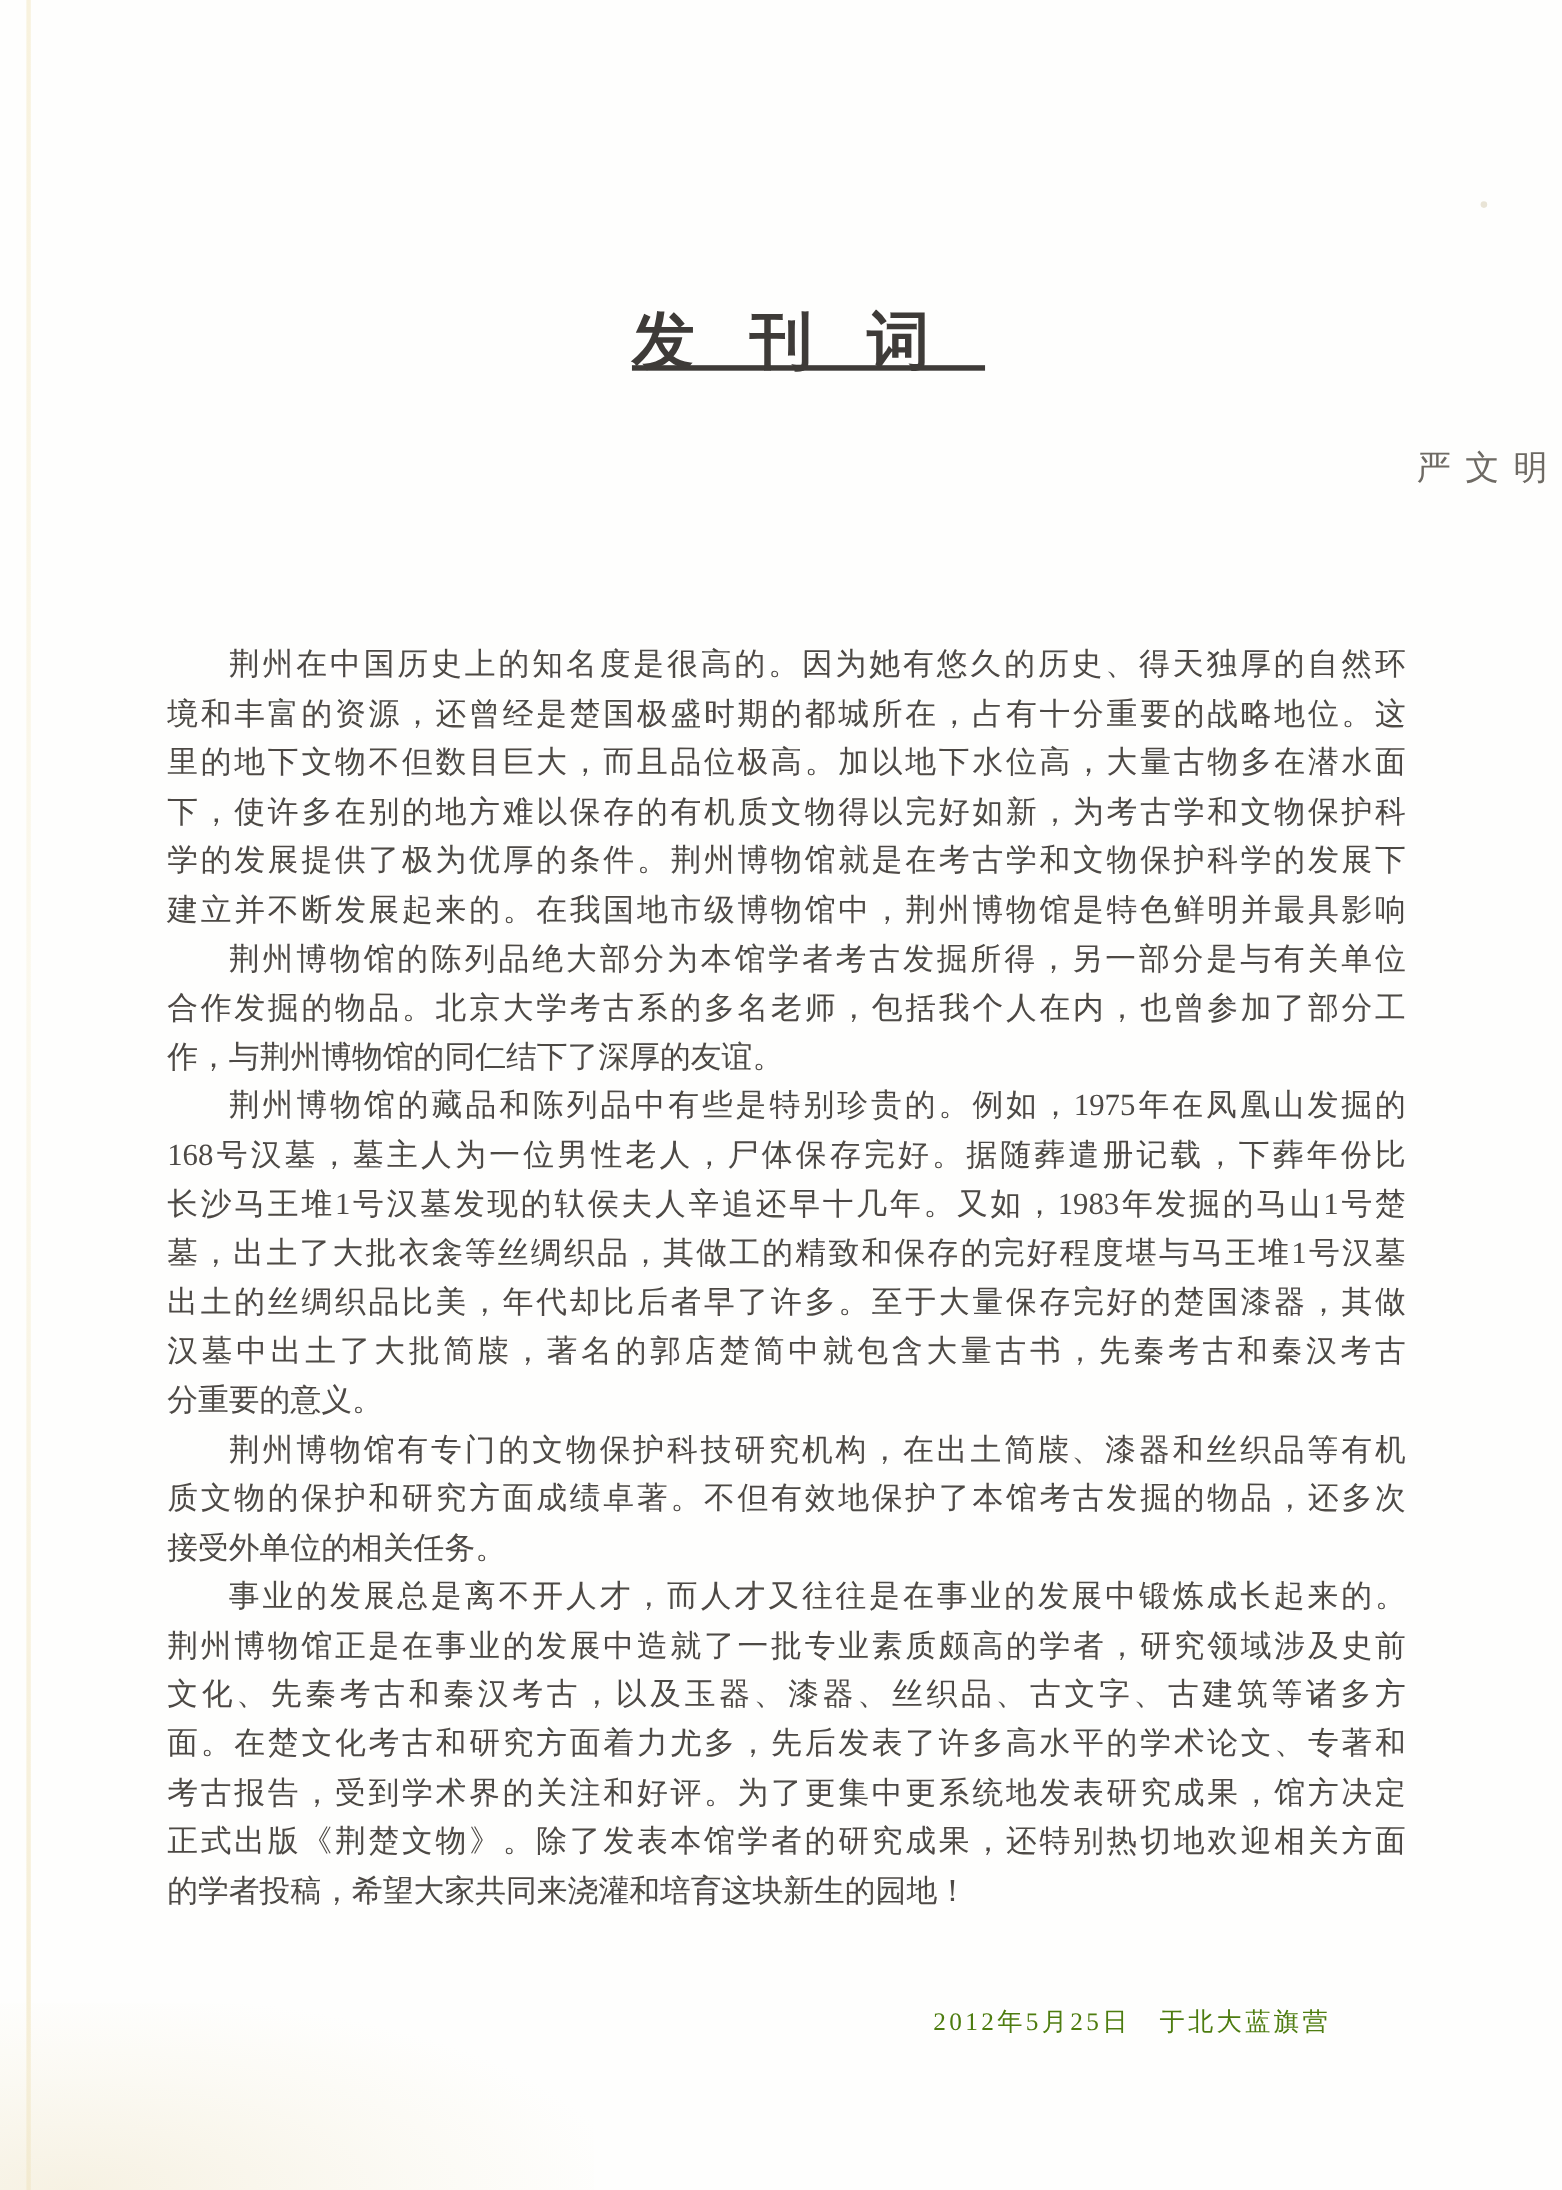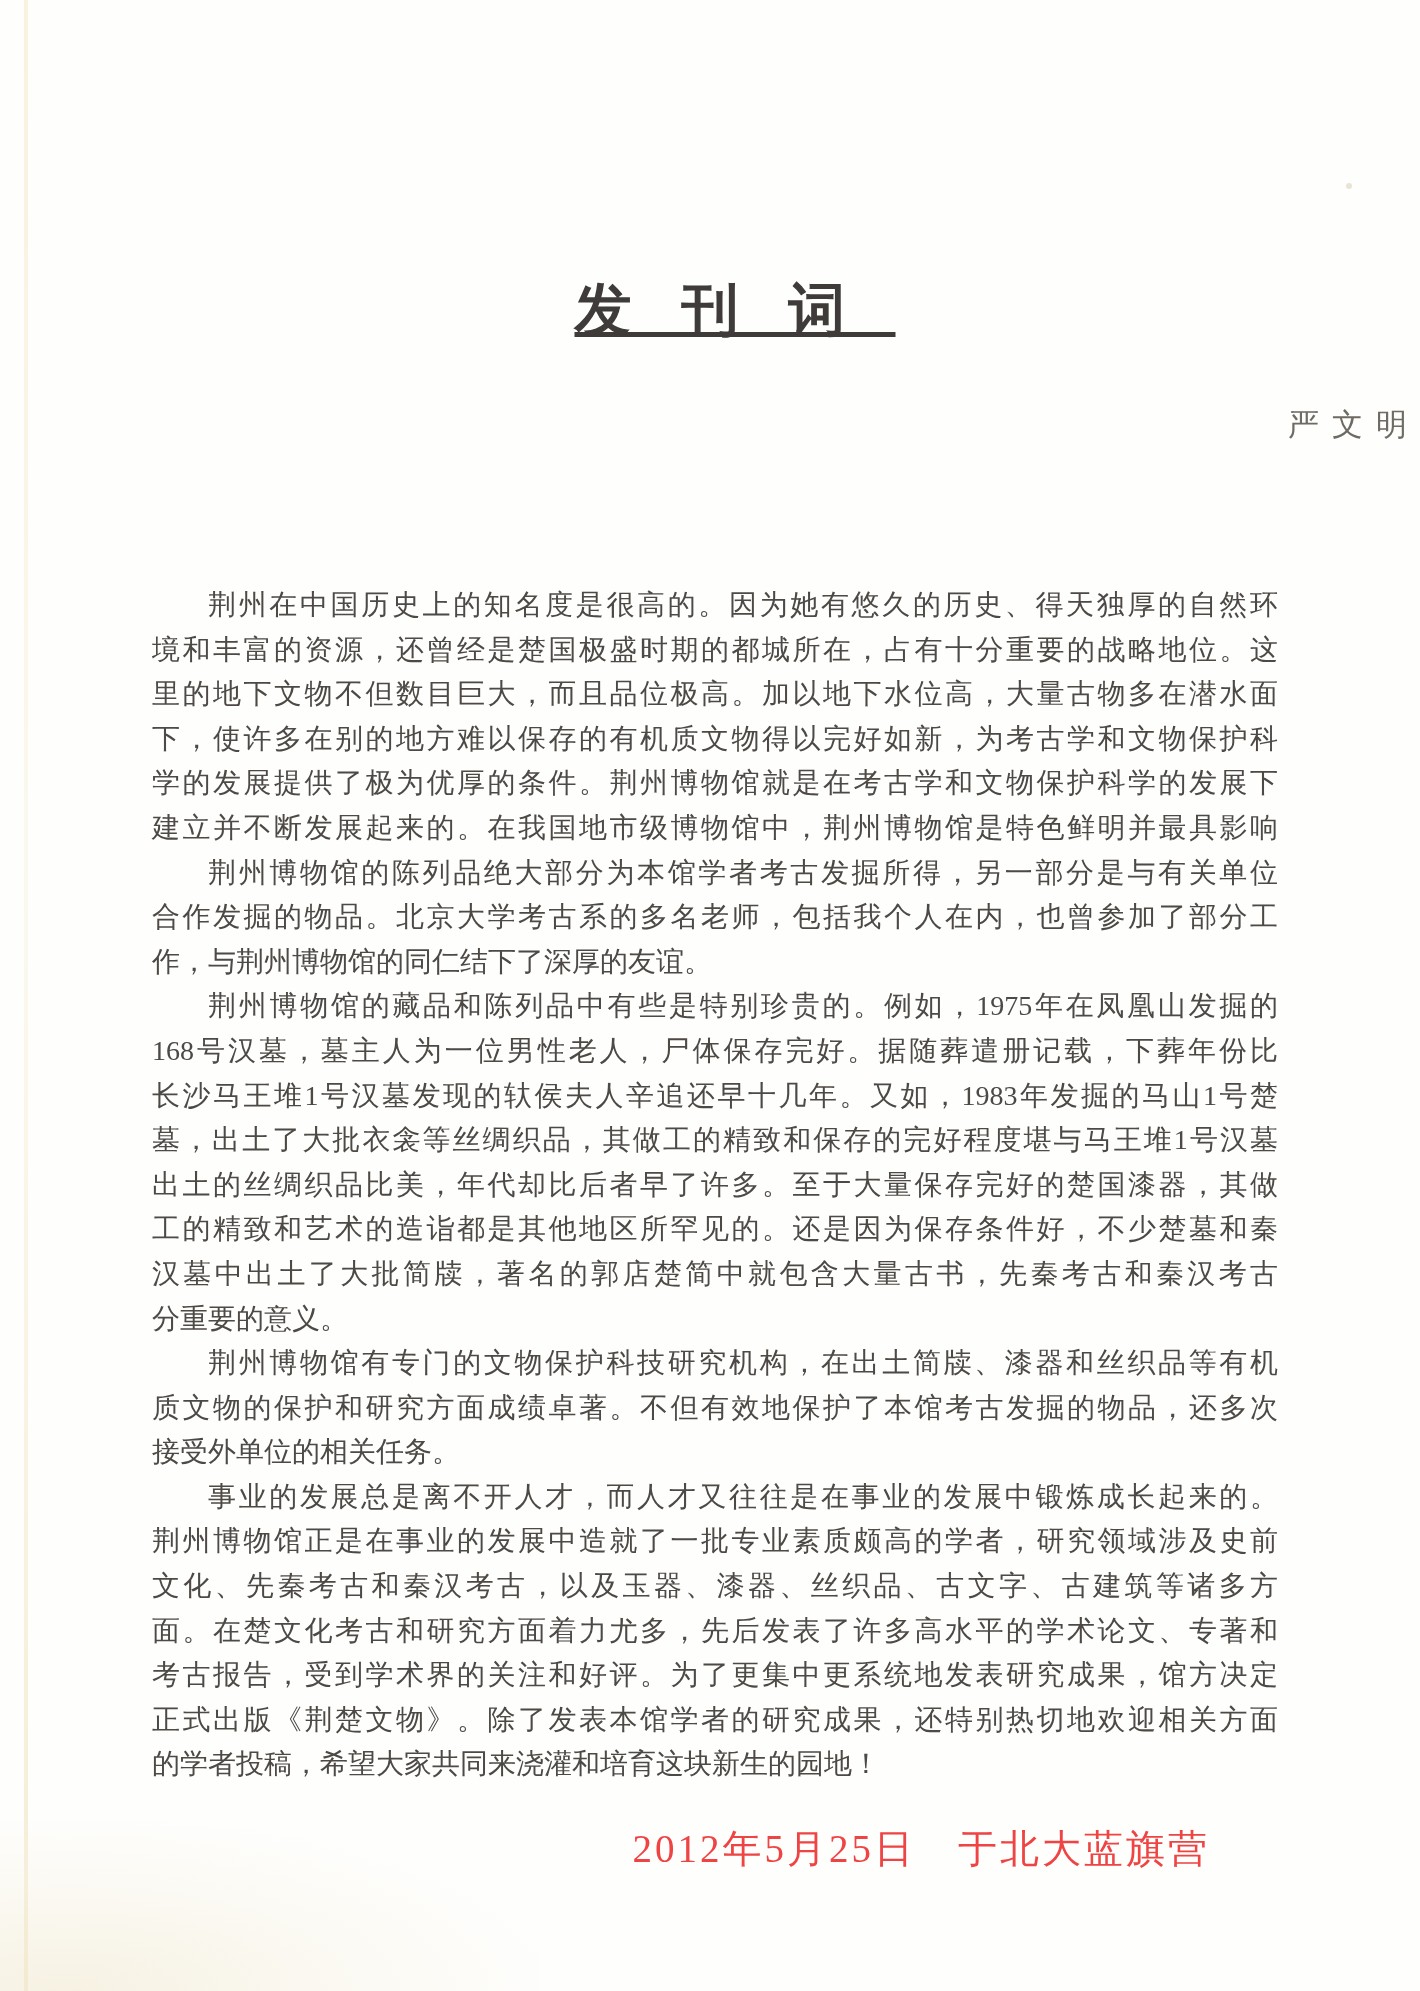--- a/index.html
+++ b/index.html
@@ -94,22 +94,22 @@
   .line.indent {
     text-indent: 2em;
   }
   .line.last {
     text-align-last: left;
   }
   .signoff {
     position: absolute;
     top: 1822px;
     right: 210px;
-    font-size: 39px;
-    color: #ef4444;
+    font-size: 23px;
+    color: #4d7c0f;
     letter-spacing: 3px;
   }
 </style>
 </head>
 <body>
 
 <div class="scan-page">
   <div class="edge-line"></div>
   <div class="corner-shade"></div>
   <div class="speck"></div>
@@ -128,21 +128,20 @@
 
     <div class="line indent">荆州博物馆的陈列品绝大部分为本馆学者考古发掘所得，另一部分是与有关单位</div>
     <div class="line">合作发掘的物品。北京大学考古系的多名老师，包括我个人在内，也曾参加了部分工</div>
     <div class="line last">作，与荆州博物馆的同仁结下了深厚的友谊。</div>
 
     <div class="line indent">荆州博物馆的藏品和陈列品中有些是特别珍贵的。例如，1975年在凤凰山发掘的</div>
     <div class="line">168号汉墓，墓主人为一位男性老人，尸体保存完好。据随葬遣册记载，下葬年份比</div>
     <div class="line">长沙马王堆1号汉墓发现的轪侯夫人辛追还早十几年。又如，1983年发掘的马山1号楚</div>
     <div class="line">墓，出土了大批衣衾等丝绸织品，其做工的精致和保存的完好程度堪与马王堆1号汉墓</div>
     <div class="line">出土的丝绸织品比美，年代却比后者早了许多。至于大量保存完好的楚国漆器，其做</div>
-    <div class="line">工的精致和艺术的造诣都是其他地区所罕见的。还是因为保存条件好，不少楚墓和秦</div>
     <div class="line">汉墓中出土了大批简牍，著名的郭店楚简中就包含大量古书，先秦考古和秦汉考古</div>
     <div class="line last">分重要的意义。</div>
 
     <div class="line indent">荆州博物馆有专门的文物保护科技研究机构，在出土简牍、漆器和丝织品等有机</div>
     <div class="line">质文物的保护和研究方面成绩卓著。不但有效地保护了本馆考古发掘的物品，还多次</div>
     <div class="line last">接受外单位的相关任务。</div>
 
     <div class="line indent">事业的发展总是离不开人才，而人才又往往是在事业的发展中锻炼成长起来的。</div>
     <div class="line">荆州博物馆正是在事业的发展中造就了一批专业素质颇高的学者，研究领域涉及史前</div>
     <div class="line">文化、先秦考古和秦汉考古，以及玉器、漆器、丝织品、古文字、古建筑等诸多方</div>

